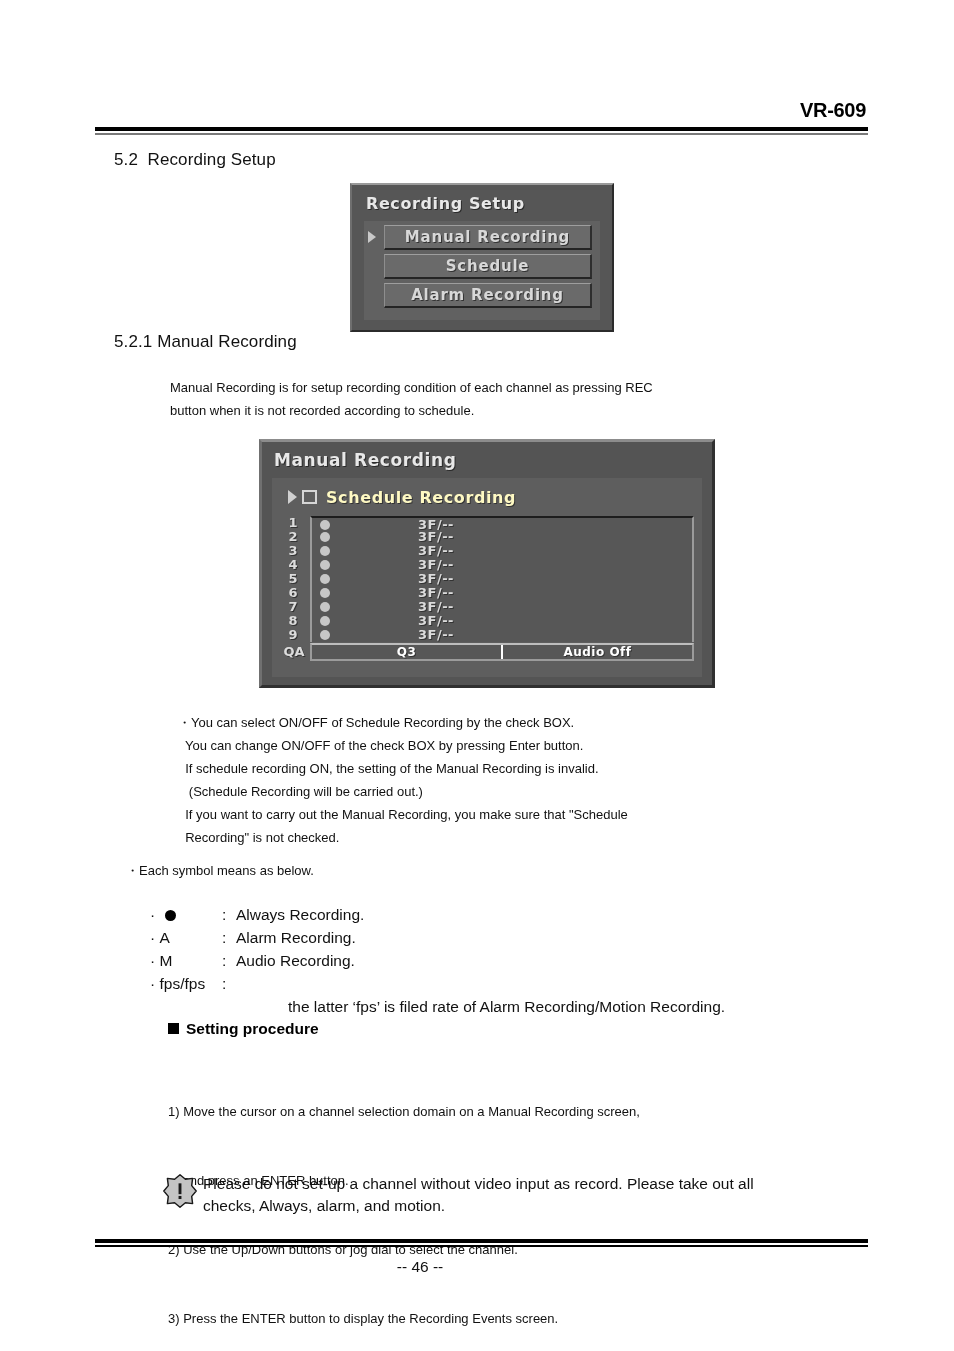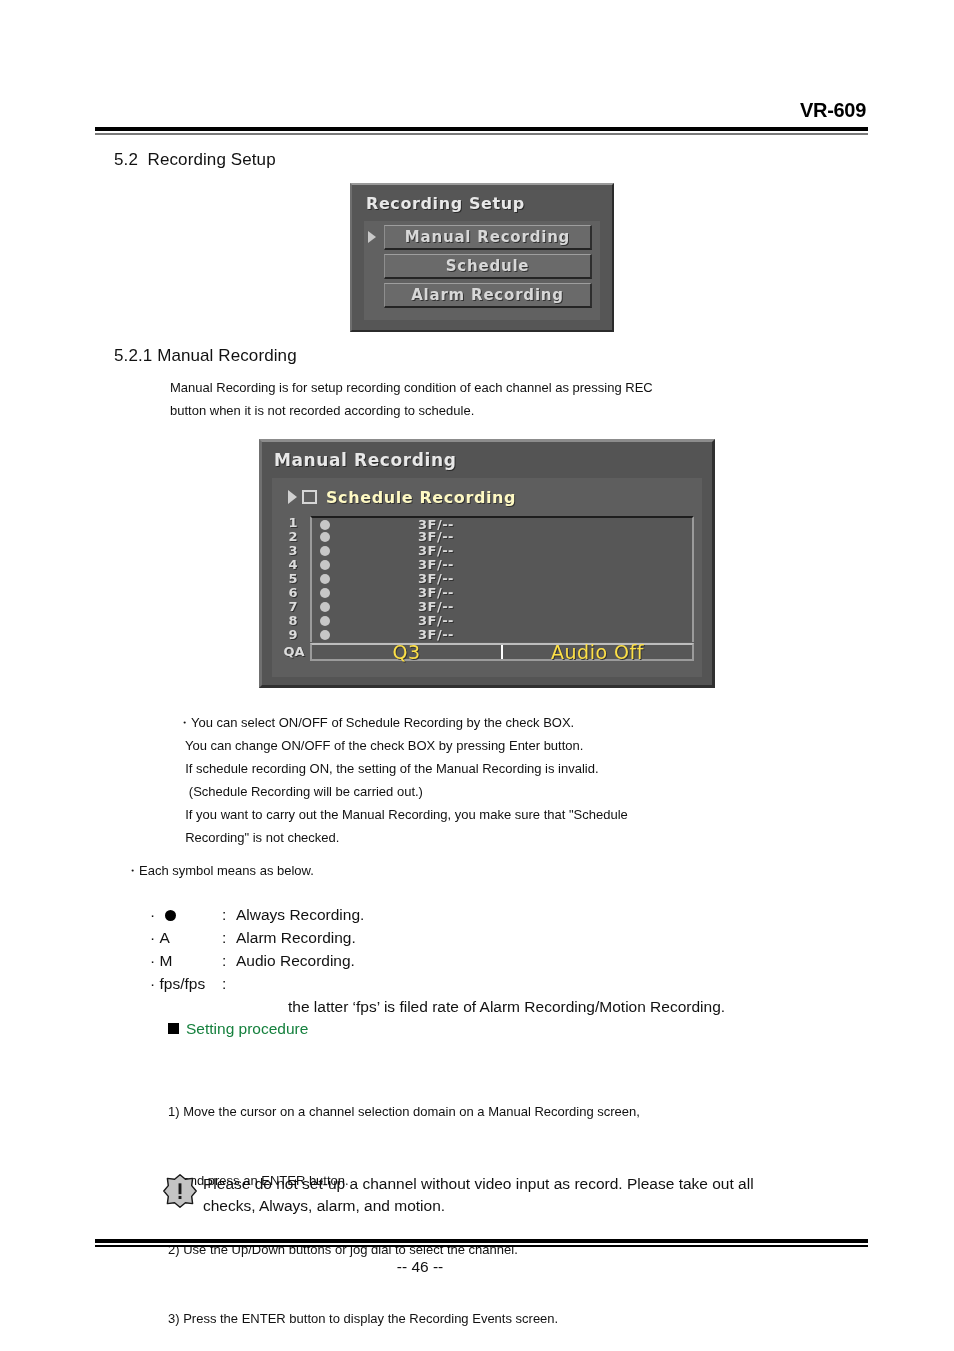--- a/index.html
+++ b/index.html
@@ -42,21 +42,21 @@
 
   
   .sec-heading {
     position: absolute;
     font-size: 17px;
     color: #111;
     letter-spacing: 0.1px;
     white-space: pre;
   }
   #sec-52 { left: 114px; top: 150px; }
-  #sec-521 { left: 114px; top: 346px; }
+  #sec-521 { left: 114px; top: 332px; }
 
   .body-text {
     position: absolute;
     font-size: 13px;
     line-height: 23px;
     color: #111;
     white-space: pre;
   }
 
   #intro-para { left: 170px; top: 376px; }
@@ -275,23 +275,23 @@
     height: 18px;
     display: flex;
     border: 2px solid #9b9b9b;
     border-top: 2px solid #bdbdbd;
     box-sizing: border-box;
     background: #575757;
   }
   .mr-qa-cell {
     flex: 1;
     text-align: center;
-    color: #fde047;
-    font-size: 19px;
-    font-weight: normal;
+    color: #ffffff;
+    font-size: 12px;
+    font-weight: bold;
     line-height: 14px;
     letter-spacing: 0.5px;
     text-shadow: 1px 1px 0 #333;
   }
   .mr-qa-cell + .mr-qa-cell { border-left: 2px solid #ffffff; }
 
   
   #bullet-schedule { left: 178px; top: 711px; }
   #bullet-symbol   { left: 126px; top: 859px; }
 
@@ -316,22 +316,22 @@
     vertical-align: -1px;
     margin-left: 10px;
   }
 
   
   #setting-proc-head {
     position: absolute;
     left: 168px;
     top: 1020px;
     font-size: 15.5px;
-    font-weight: normal;
-    color: #15803d;
+    font-weight: bold;
+    color: #000000;
     white-space: pre;
   }
   .sq {
     display: inline-block;
     width: 11px;
     height: 11px;
     background: #000;
     margin-right: 7px;
     vertical-align: 0px;
   }

